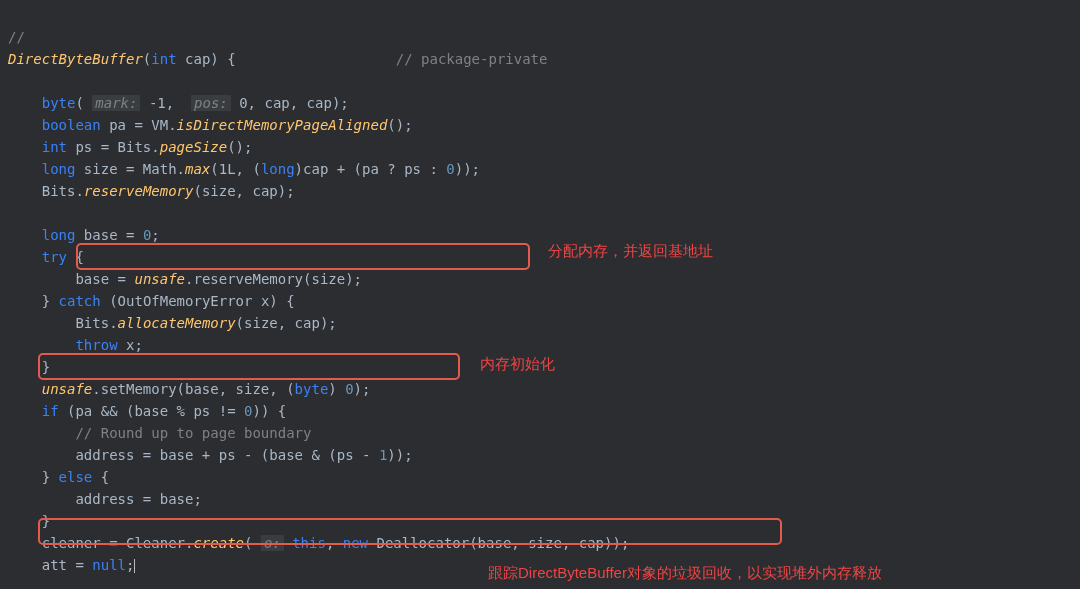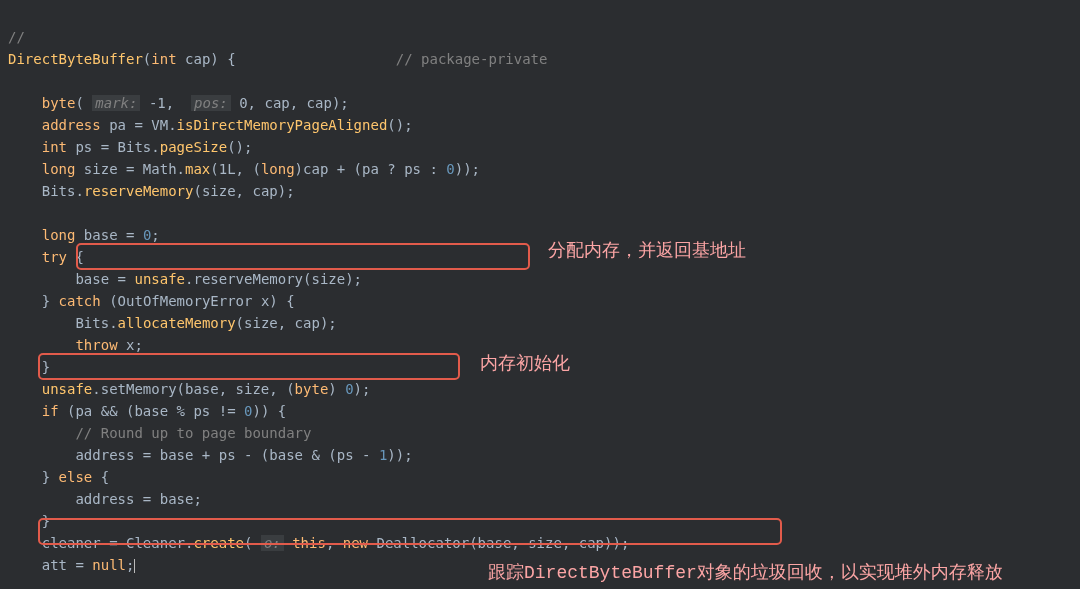--- a/index.html
+++ b/index.html
@@ -13,49 +13,49 @@
     width: 1080px;
     height: 589px;
     overflow: hidden;
     position: relative;
   }
   .code-area {
     padding: 4px 8px;
     white-space: pre;
     position: relative;
   }
-  .kw { color: #fdba74; }
-  .fn { color: #ffc66d; }
+  .kw { color: #3b82f6; }
+  .fn { color: #ffc66d; font-style: italic; }
   .num { color: #6897bb; }
   .com { color: #808080; }
   .paramhint { color: #808080; font-style: italic; background: #3a3d40; border-radius: 0; padding: 0 3px; }
   .cursor { border-left: 1px solid #bbb; display:inline-block; height:14px; vertical-align:middle;}
   .highlight-box {
     position: absolute;
     border: 2px solid #e25b4b;
     border-radius: 5px;
     pointer-events: none;
   }
   .annotation {
     position: absolute;
-    color: #fca5a5;
-    font-family: Liberation Mono, monospace;
-    font-size: 18px;
+    color: #ef4444;
+    font-family: Liberation Sans, sans-serif;
+    font-size: 15px;
     pointer-events: none;
   }
 </style>
 </head>
 <body>
 
 <div class="code-area">
 <span class="com">// </span>
 <span class="fn">DirectByteBuffer</span><span>(</span><span class="kw">int</span><span> cap) {                   </span><span class="com">// package-private</span>
 
     <span class="kw">byte</span><span>( </span><span class="paramhint">mark:</span><span> -1,  </span><span class="paramhint">pos:</span><span> 0, cap, cap);</span>
-    <span class="kw">address</span><span> pa = VM.</span><span class="fn">isDirectMemoryPageAligned</span><span>();</span>
+    <span class="kw">boolean</span><span> pa = VM.</span><span class="fn">isDirectMemoryPageAligned</span><span>();</span>
     <span class="kw">int</span><span> ps = Bits.</span><span class="fn">pageSize</span><span>();</span>
     <span class="kw">long</span><span> size = Math.</span><span class="fn">max</span><span>(1L, (</span><span class="kw">long</span><span>)cap + (pa ? ps : </span><span class="num">0</span><span>));</span>
     <span>Bits.</span><span class="fn">reserveMemory</span><span>(size, cap);</span>
 
     <span class="kw">long</span><span> base = </span><span class="num">0</span><span>;</span>
     <span class="kw">try</span><span> {</span>
         <span>base = </span><span class="fn">unsafe</span><span>.reserveMemory(size);</span>
     <span>} </span><span class="kw">catch</span><span> (OutOfMemoryError x) {</span>
         <span>Bits.</span><span class="fn">allocateMemory</span><span>(size, cap);</span>
         <span class="kw">throw</span><span> x;</span>

